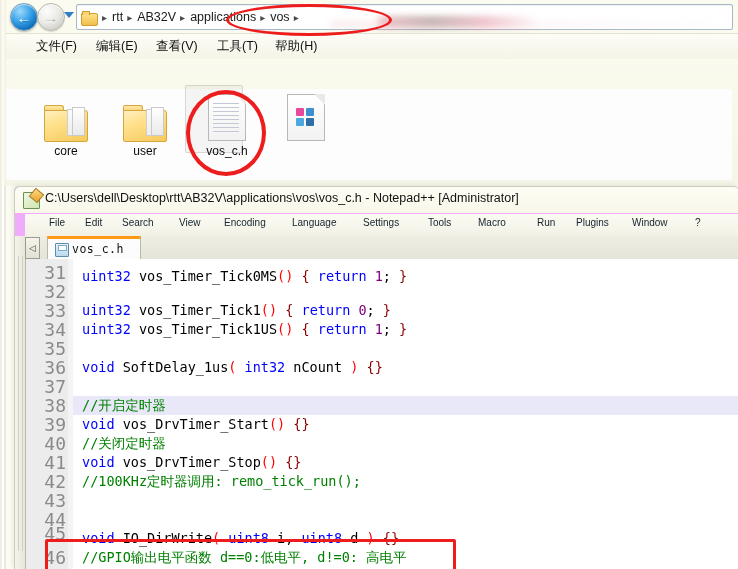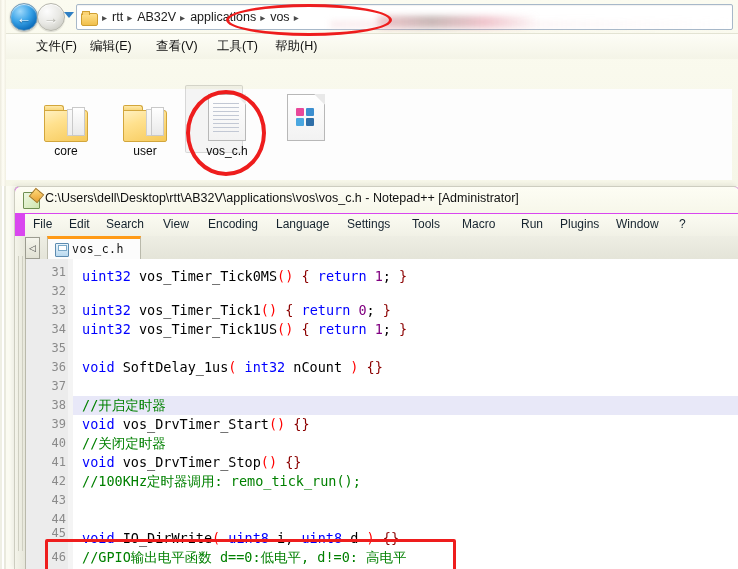--- a/index.html
+++ b/index.html
@@ -110,33 +110,33 @@
 
   
   #ellipse-file{position:absolute;left:186px;top:90px;width:72px;height:78px;
     border:4px solid #ee1d1d;border-radius:50%;}
   
   #ellipse-crumb{position:absolute;left:226px;top:4px;width:160px;height:26px;
     border:3px solid #ee1d1d;border-radius:50%;}
 
   
   #npp{position:absolute;left:14px;top:186px;width:724px;height:383px;
-    background:#d946ef;border:1px solid #cdcdc0;border-bottom:none;border-right:none;
+    background:#f0abfc;border:1px solid #cdcdc0;border-bottom:none;border-right:none;
     border-radius:5px 5px 0 0;box-shadow:-2px -2px 4px rgba(0,0,0,.06);}
   #npp-title{position:absolute;left:0;top:0;width:724px;height:26px;
     background:linear-gradient(#fdfdf4,#f7f7ea);border-radius:5px 5px 0 0;}
   #npp-titleicon{position:absolute;left:8px;top:5px;width:15px;height:15px;
     background:linear-gradient(135deg,#eef7e3,#cfe6ae);border:1px solid #6f8f52;border-radius:1px;}
   #npp-titleicon:after{content:"";position:absolute;right:-3px;top:-3px;width:9px;height:9px;
     background:linear-gradient(135deg,#ffdb7a,#e8a030);transform:rotate(40deg);border:1px solid #a9761c;}
   #npp-titletext{position:absolute;left:30px;top:4px;font-size:12.5px;color:#111;white-space:nowrap;}
 
   #npp-menu{position:absolute;left:10px;top:27px;width:714px;height:22px;
     background:linear-gradient(#fbfbf2,#f1f1e6);border-bottom:1px solid #d9d9cc;}
-  #npp-menu .nm{position:absolute;top:3px;font-size:12px;color:#15232e;white-space:nowrap;}
+  #npp-menu .nm{position:absolute;top:3px;font-size:10px;color:#15232e;white-space:nowrap;margin-left:16px;}
 
   #npp-tabstrip{position:absolute;left:10px;top:49px;width:714px;height:23px;
     background:linear-gradient(#eeeee4,#e4e4d8);border-bottom:1px solid #b9b9ab;}
   #pinbtn{position:absolute;left:0px;top:1px;width:13px;height:20px;
     background:linear-gradient(#f5f5ec,#e1e1d4);border:1px solid #9c9c90;font-size:9px;
     display:flex;align-items:center;justify-content:center;color:#444;}
   #tab1{position:absolute;left:22px;top:0px;width:92px;height:23px;
     background:#fcfcfc;border:1px solid #b9b9ab;border-bottom:none;border-top:3px solid #ff9a16;}
   #tab1 .ticon{position:absolute;left:7px;top:4px;width:12px;height:12px;border-radius:1px;
     background:linear-gradient(#eaf4fb,#b9d9ef);border:1px solid #5c8bb0;}
@@ -146,21 +146,21 @@
 
   
   #editor{position:absolute;left:10px;top:72px;width:714px;height:311px;background:#ffffff;
     border-left:1px solid #b9b9ab;overflow:hidden;}
   
   #dockstrip{position:absolute;left:0px;top:49px;width:10px;height:334px;
     background:linear-gradient(90deg,#f4f4ea,#e6e6da);}
   #dockstrip .dline{position:absolute;top:20px;width:1px;height:295px;background:#cfcfc2;}
 
   #gutter{position:absolute;left:0;top:0;width:47px;height:311px;background:#ececec;}
-  #gutter .ln{position:absolute;right:7px;font-size:12px;color:#8a8a8a;
+  #gutter .ln{position:absolute;right:7px;font-size:18px;color:#8a8a8a;
     font-family:"DejaVu Sans Mono","Liberation Mono",monospace;line-height:19px;}
   #gutter .marker{position:absolute;left:42px;top:0;width:5px;height:311px;background:#f4f4f4;}
 
   #codearea{position:absolute;left:47px;top:0;width:667px;height:311px;background:#fff;}
   .codeline{position:absolute;left:9px;height:19px;line-height:19px;white-space:pre;
     font-family:"DejaVu Sans Mono","Liberation Mono",monospace;font-size:13.5px;color:#000;}
   .hl-line{position:absolute;left:0;width:667px;height:19px;background:#e8e8f8;}
   .kw{color:#0000ff;}
   .id{color:#000000;}
   .par{color:#ff0000;}
@@ -207,21 +207,21 @@
           <span class="crumb">vos</span>
           <span class="crumb-sep">▸</span>
         </div>
       </div>
       <div id="smear"></div>
       <div id="smear2"></div>
     </div>
 
     <div id="menubar">
       <span class="mi" style="left:30px">文件(F)</span>
-      <span class="mi" style="left:84px">编辑(E)</span>
+      <span class="mi" style="left:90px">编辑(E)</span>
       <span class="mi" style="left:150px">查看(V)</span>
       <span class="mi" style="left:211px">工具(T)</span>
       <span class="mi" style="left:269px">帮助(H)</span>
     </div>
 
 
     <div id="filelist">
 
       <div class="fileitem" style="left:27px;top:4px">
         <div class="fi-icon">

